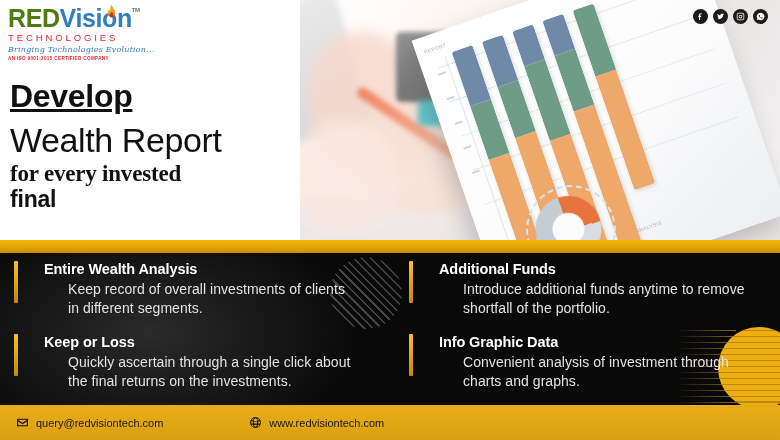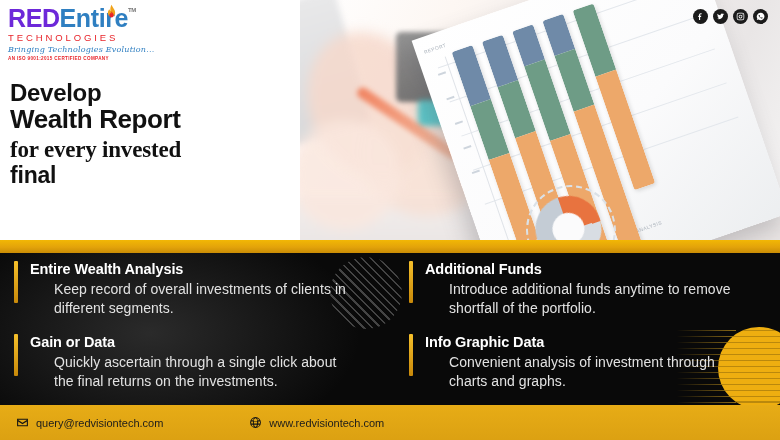--- a/index.html
+++ b/index.html
@@ -54,33 +54,33 @@
 
   
   .social{position:absolute;right:12px;top:9px;display:flex;gap:5px;z-index:6;}
   .sico{width:15px;height:15px;border-radius:50%;background:#1b1b1b;
         display:flex;align-items:center;justify-content:center;color:#fff;}
   .sico svg{width:9px;height:9px;fill:#fff;}
 
   
   .logo{position:absolute;left:8px;top:6px;width:180px;z-index:7;}
   .logo-main{font-size:25px;font-weight:bold;letter-spacing:-.4px;line-height:1;position:relative;}
-  .lg-red{color:#6d28d9;}
+  .lg-red{color:#4d7c0f;}
   .lg-vis{color:#2f7fc1;}
   .lg-tm{position:absolute;font-size:6px;color:#777;top:1px;}
   .logo-flame{position:absolute;left:96px;top:-2px;width:15px;height:22px;}
   .logo-sub{font-size:9.5px;font-weight:normal;letter-spacing:2.9px;color:#e8242a;margin-top:1px;}
   .logo-tag{font-family:"DejaVu Serif",serif;font-style:italic;font-size:8px;color:#2f7fc1;
             margin-top:2px;letter-spacing:.2px;}
   .logo-iso{font-size:4.6px;font-weight:bold;letter-spacing:.35px;color:#e8242a;margin-top:2px;}
 
   
   .headline{position:absolute;left:10px;top:80px;z-index:7;color:#111;}
-  .hl1{font-size:24px;font-weight:bold;line-height:1.06;letter-spacing:-.3px;}
-  .hl2{font-size:26px;font-weight:bold;line-height:1.06;letter-spacing:-.4px;margin-top:1px;}
+  .hl1{font-size:32px;font-weight:bold;line-height:1.06;letter-spacing:-.3px;text-decoration:underline;}
+  .hl2{font-size:34px;font-weight:normal;line-height:1.06;letter-spacing:-.4px;margin-top:8px;}
   .hl3{font-size:23px;font-weight:bold;line-height:1.12;letter-spacing:-.2px;margin-top:3px;font-family:Liberation Serif, serif;}
   .hl4{font-size:23px;font-weight:bold;line-height:1.12;letter-spacing:-.2px;}
 
   
   .gold-bar{position:absolute;left:0;top:240px;width:780px;height:13px;
             background:linear-gradient(180deg,#f2b705 0%,#e3a30a 55%,#c98c05 100%);z-index:5;}
 
   
   .dark{position:absolute;left:0;top:253px;width:780px;height:152px;background:#090909;overflow:hidden;}
   .dark-glow{position:absolute;left:-60px;top:-40px;width:420px;height:240px;border-radius:50%;
@@ -90,21 +90,21 @@
   .circ-gold{position:absolute;left:718px;top:74px;width:82px;height:82px;border-radius:50%;
       background:#eeae10;
       box-shadow:0 0 0 0 rgba(0,0,0,0);}
   .circ-gold::after{content:"";position:absolute;inset:0;border-radius:50%;
       background:repeating-linear-gradient(0deg,rgba(0,0,0,.22) 0 1.5px,rgba(0,0,0,0) 1.5px 6px);}
   .gold-rays{position:absolute;left:676px;top:74px;width:60px;height:82px;
       background:repeating-linear-gradient(0deg,rgba(210,160,30,.65) 0 1.5px,rgba(0,0,0,0) 1.5px 6px);
       -webkit-mask-image:linear-gradient(90deg,rgba(0,0,0,0),#000);
       mask-image:linear-gradient(90deg,rgba(0,0,0,0),#000);}
 
-  .feat{position:absolute;display:flex;gap:12px;}
+  .feat{position:absolute;display:flex;gap:26px;}
   .fbar{width:4px;border-radius:1px;background:linear-gradient(180deg,#f6c02b,#c8890a);flex:none;}
   .ftitle{font-size:14.5px;font-weight:bold;color:#ffffff;line-height:1.15;letter-spacing:-.1px;}
   .fdesc{font-size:14px;color:#e2e2e2;line-height:1.38;margin-top:2px;letter-spacing:.05px;margin-left:24px;}
   .f1{left:14px;top:8px;width:340px;}
   .f2{left:14px;top:81px;width:340px;}
   .f3{left:409px;top:8px;width:345px;}
   .f4{left:409px;top:81px;width:345px;}
   .fbar1,.fbar3{height:42px;}
   .fbar2,.fbar4{height:42px;}
 
@@ -202,21 +202,21 @@
       </span>
       <span class="sico">
         <svg viewBox="0 0 24 24">
             <path d="M12 2a10 10 0 0 0-8.6 15l-1.3 4.6 4.8-1.3A10 10 0 1 0 12 2zm5.3 14c-.2.6-1.3 1.2-1.8 1.2-.5.1-1 .1-1.7-.1a12 12 0 0 1-5.8-5c-.4-.7-.9-1.6-.9-2.5s.5-1.4.7-1.6c.2-.2.4-.3.6-.3h.5c.2 0 .4 0 .6.4l.8 2c.1.2 0 .4-.1.5l-.4.5c-.1.2-.3.3-.1.6.2.3.8 1.3 1.7 2.1 1.1 1 2 1.3 2.3 1.4.3.1.4 0 .6-.1l.8-.9c.2-.2.4-.2.6-.1l2 1c.2.1.4.2.4.3.1.2.1.6-.1 1.2z"></path>
           </svg>
       </span>
     </div>
 
     <div class="logo">
       <div class="logo-main">
-        <span class="lg-red">RED</span><span class="lg-vis">Entire</span><span class="lg-tm">TM</span>
+        <span class="lg-red">RED</span><span class="lg-vis">Vision</span><span class="lg-tm">TM</span>
         <svg class="logo-flame" viewBox="0 0 20 30">
           <path d="M10 1c1.5 4 5 6.5 5 11a5 5 0 1 1-10 0c0-2 1-3.5 2-5 .3 1.2 1 2 1.8 2.4C8 7 8.4 4 10 1z" fill="#f0a31b"></path>
           <path d="M10 10c1 2 3 3 3 5.5a3 3 0 1 1-6 0c0-1.5 1-2.5 1.6-3.5.2.8.7 1.3 1.2 1.5-.4-1.2-.3-2.5.2-3.5z" fill="#e8242a"></path>
         </svg>
       </div>
       <div class="logo-sub">TECHNOLOGIES</div>
       <div class="logo-tag">Bringing Technologies Evolution...</div>
       <div class="logo-iso">AN ISO 9001:2015 CERTIFIED COMPANY</div>
     </div>
 
@@ -240,21 +240,21 @@
       <div class="fbar fbar1"></div>
       <div>
         <div class="ftitle">Entire Wealth Analysis</div>
         <div class="fdesc">Keep record of overall investments of clients in different segments.</div>
       </div>
     </div>
 
     <div class="feat f2">
       <div class="fbar fbar2"></div>
       <div>
-        <div class="ftitle">Gain or Data</div>
+        <div class="ftitle">Keep or Loss</div>
         <div class="fdesc">Quickly ascertain through a single click about the final returns on the investments.</div>
       </div>
     </div>
 
     <div class="feat f3">
       <div class="fbar fbar3"></div>
       <div>
         <div class="ftitle">Additional Funds</div>
         <div class="fdesc">Introduce additional funds anytime to remove shortfall of the portfolio.</div>
       </div>

